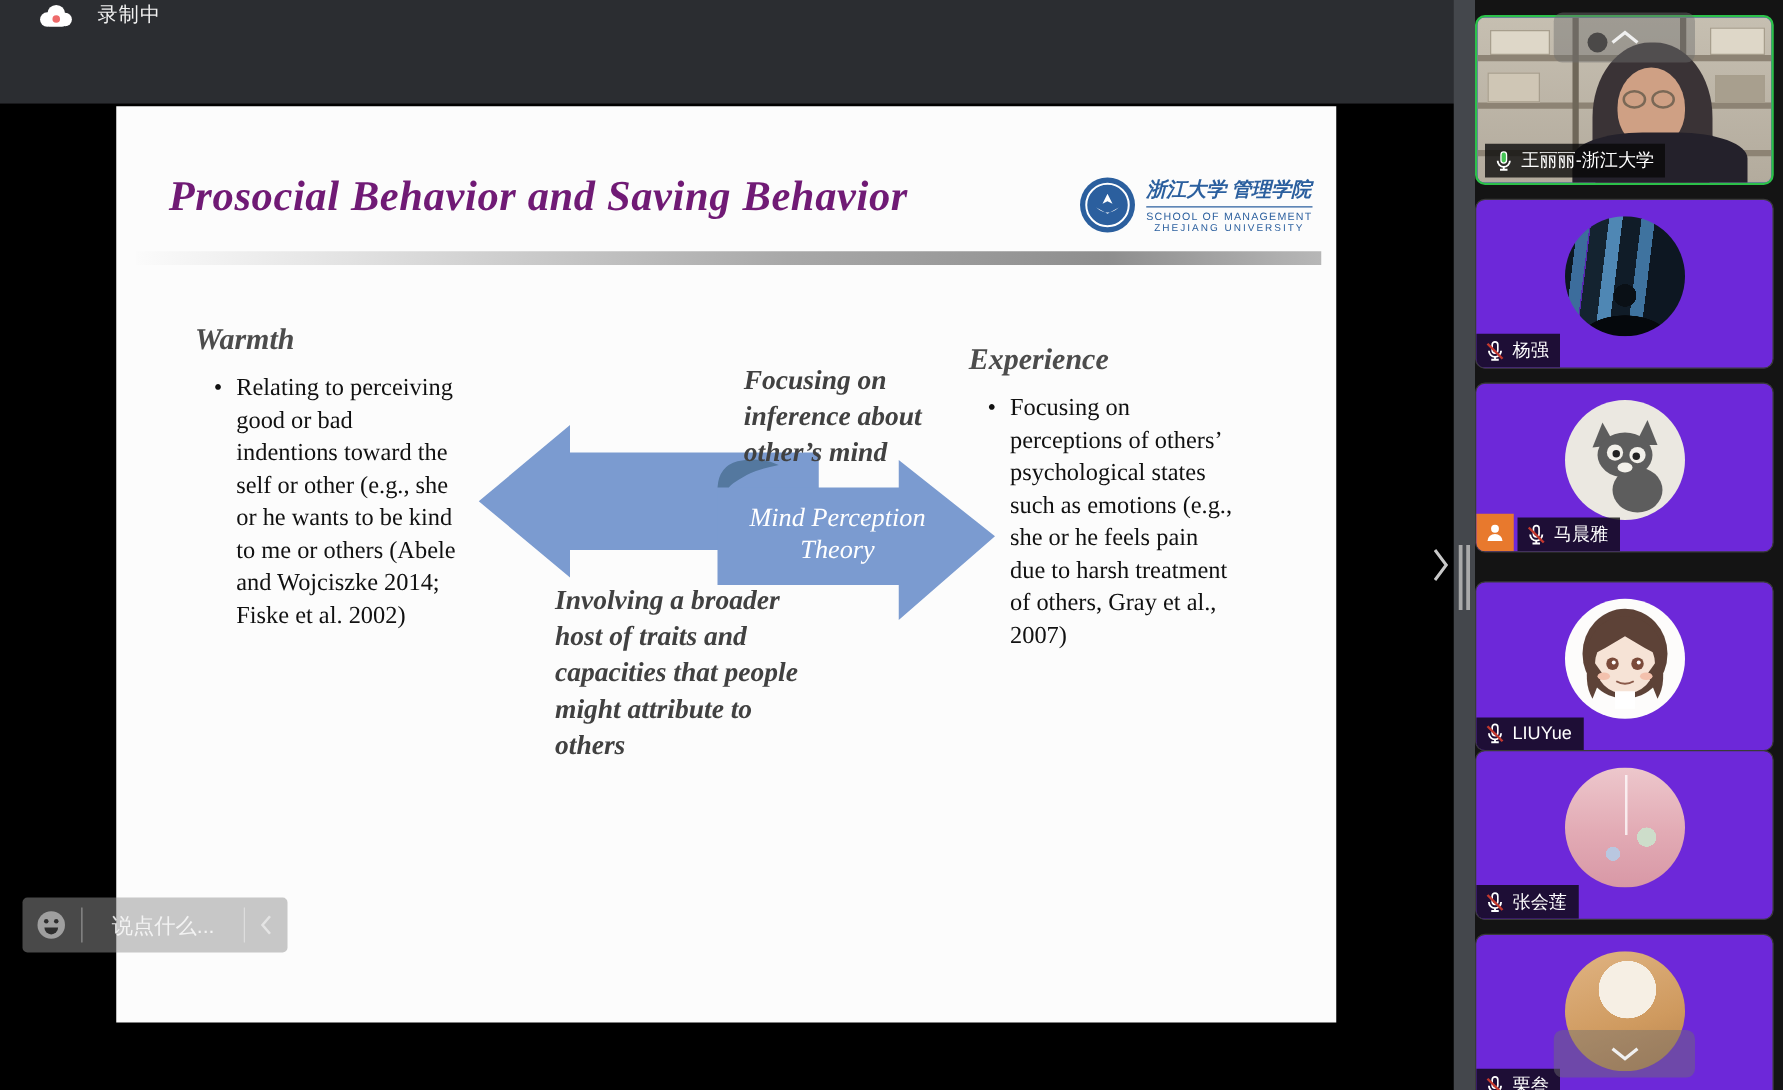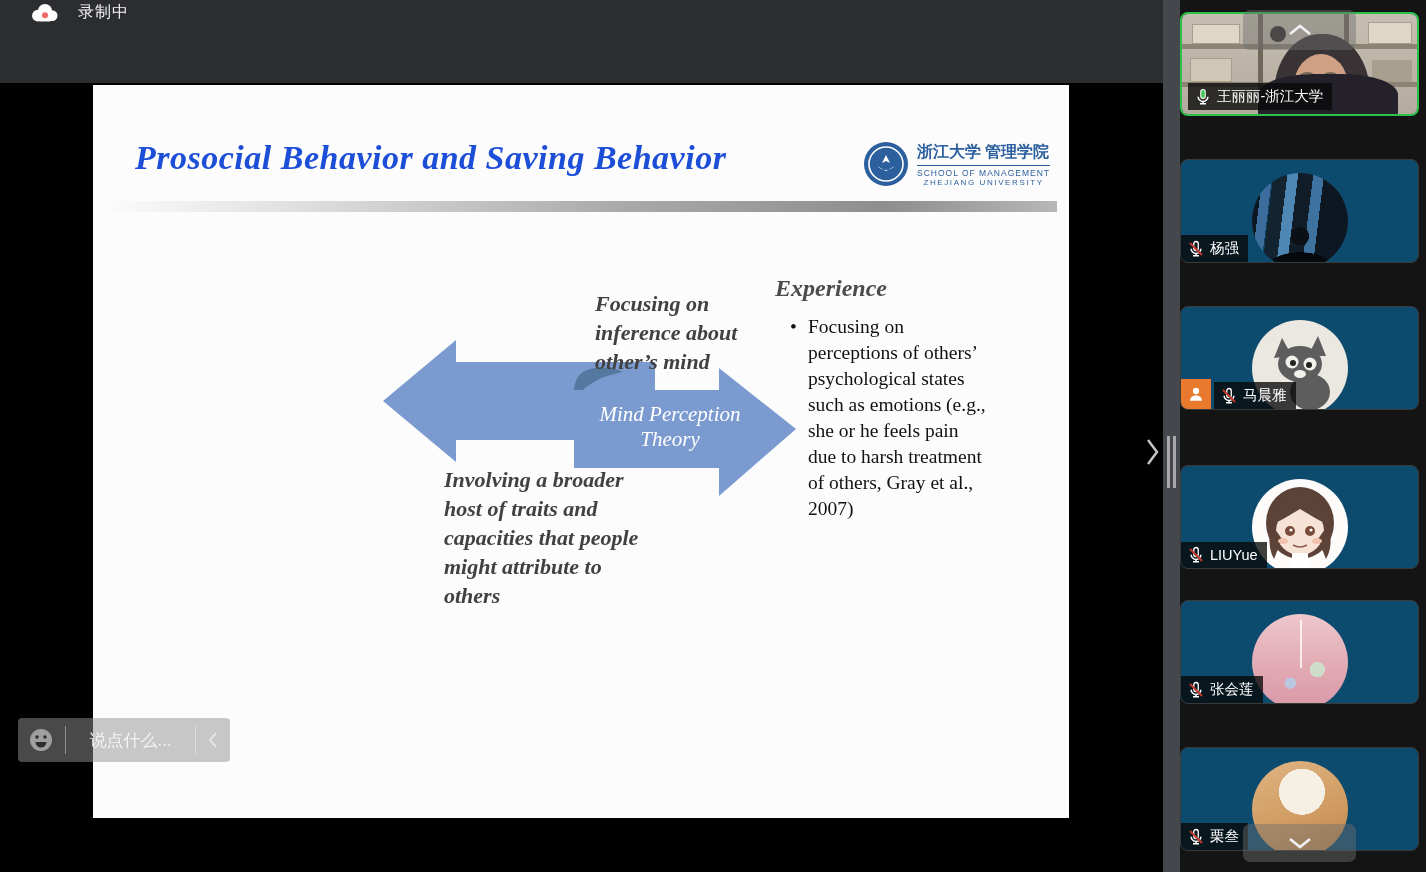--- a/index.html
+++ b/index.html
@@ -8,27 +8,27 @@
   
   .top-bar{position:absolute;left:0;top:0;width:1168px;height:83px;background:#2b2d31;display:flex;align-items:flex-start;}
   .rec-wrap{display:flex;align-items:center;gap:16px;margin-left:28px;cursor:default;}
   .rec-label{color:#f2f2f2;font-size:16px;letter-spacing:1px;}
 
   
   .stage{position:absolute;left:0;top:83px;width:1168px;height:789px;background:#000;}
   .slide{position:absolute;left:93px;top:85px;width:976px;height:733px;background:#fcfcfc;
     font-family:"Liberation Serif",serif;color:#1a1a1a;}
   .slide-title{position:absolute;left:42px;top:54px;font-size:34px;font-weight:bold;font-style:italic;
-    color:#1d4ed8;letter-spacing:.5px;white-space:nowrap;}
+    color:#701a75;letter-spacing:.5px;white-space:nowrap;}
   .title-rule{position:absolute;left:16px;top:116px;width:948px;height:11px;
     background:linear-gradient(to right,#fbfbfb 0%,#e2e2e2 18%,#a8a8a8 55%,#8e8e8e 82%,#b7b7b7 100%);}
   
   .logo{position:absolute;left:770px;top:56px;display:flex;align-items:center;gap:8px;}
   .logo-text{display:flex;flex-direction:column;border-left:none;}
-  .logo-cn{color:#2b5f9e;font-weight:bold;font-size:16px;font-family:"Liberation Serif",serif;white-space:nowrap;}
+  .logo-cn{color:#2b5f9e;font-weight:bold;font-size:16px;font-family:"Liberation Serif",serif;white-space:nowrap;font-style:italic;}
   .logo-en{color:#2b5f9e;font-size:8.5px;letter-spacing:1px;font-family:"Liberation Sans",sans-serif;
     border-top:1.5px solid #2b5f9e;margin-top:2px;padding-top:2px;text-align:center;white-space:nowrap;}
   .logo-en2{color:#2b5f9e;font-size:8px;letter-spacing:1.6px;text-align:center;
     font-family:"Liberation Sans",sans-serif;white-space:nowrap;}
 
   
   .col-heading{font-size:24px;font-weight:bold;font-style:italic;color:#4c4c4c;}
   .warmth-col{position:absolute;left:63px;top:174px;}
   .experience-col{position:absolute;left:682px;top:190px;}
   .bullet{position:relative;margin-top:12px;margin-left:33px;font-size:19.5px;line-height:26px;color:#111;}
@@ -55,21 +55,21 @@
   .chat-collapse{width:34px;display:flex;justify-content:center;cursor:pointer;}
 
   
   .panel-collapse{position:absolute;left:1144px;top:437px;cursor:pointer;z-index:5;}
   .divider-col{position:absolute;left:1163px;top:0;width:17px;height:872px;background:#44474c;}
   .drag-handle{position:absolute;left:4px;top:436px;display:flex;gap:3px;cursor:col-resize;}
   .drag-handle span{display:block;width:3px;height:52px;background:#a9a9a9;}
 
   
   .panel{position:absolute;left:1180px;top:0;width:246px;height:872px;background:#141414;}
-  .tile{position:absolute;left:0;width:239px;height:104px;background:#0c4a6e;border:1px solid #3a3a3a;
+  .tile{position:absolute;left:0;width:239px;height:136px;background:#6d28d9;border:1px solid #3a3a3a;
     border-radius:8px;overflow:hidden;box-sizing:border-box;cursor:pointer;}
   .tile.speaking{border:2px solid #2cc14a;}
   .avatar{position:absolute;left:71px;top:13px;width:96px;height:96px;border-radius:50%;overflow:hidden;}
   .name-tag{position:absolute;left:0;bottom:0;display:flex;align-items:center;gap:5px;
     background:rgba(8,8,8,.78);padding:4px 9px 4px 6px;max-width:210px;z-index:3;}
   .name-tag .pname{color:#fff;font-size:14.5px;white-space:nowrap;}
   .host-badge{position:absolute;left:0;bottom:0;width:30px;height:30px;background:#e8792d;
     display:flex;align-items:center;justify-content:center;z-index:3;}
   .tag-offset{left:33px;}
   .scroll-btn{position:absolute;left:63px;width:113px;height:40px;border-radius:7px;
@@ -143,20 +143,24 @@
         <path d="M14 25 Q23 33 32 25 L23 30 Z" fill="#ffffff"></path>
       </svg>
     </span>
     <span class="logo-text">
       <span class="logo-cn">浙江大学 管理学院</span>
       <span class="logo-en">SCHOOL OF MANAGEMENT</span>
       <span class="logo-en2">ZHEJIANG UNIVERSITY</span>
     </span>
   </div>
 
+  <div class="warmth-col">
+    <div class="col-heading">Warmth</div>
+    <div class="bullet">Relating to perceiving good or bad indentions toward the self or other (e.g., she or he wants to be kind to me or others (Abele and Wojciszke 2014; Fiske et al. 2002)</div>
+  </div>
 
   <div class="experience-col">
     <div class="col-heading">Experience</div>
     <div class="bullet">Focusing on perceptions of others’ psychological states such as emotions (e.g., she or he feels pain due to harsh treatment of others, Gray et al., 2007)</div>
   </div>
 
   <svg class="diagram-svg" viewBox="0 0 425 260">
     <polygon points="8,71 81,10 81,32 280,32 280,110 81,110 81,132" fill="#7b9bd0"></polygon>
     <polygon points="199,60 344,60 344,38 421,99 344,166 344,138 199,138" fill="#7b9bd0"></polygon>
     <path d="M199,60 Q200,43 215,39 Q232,35 248,42 Q228,46 219,52 Q210,57 208,60 Z" fill="#54789f"></path>

